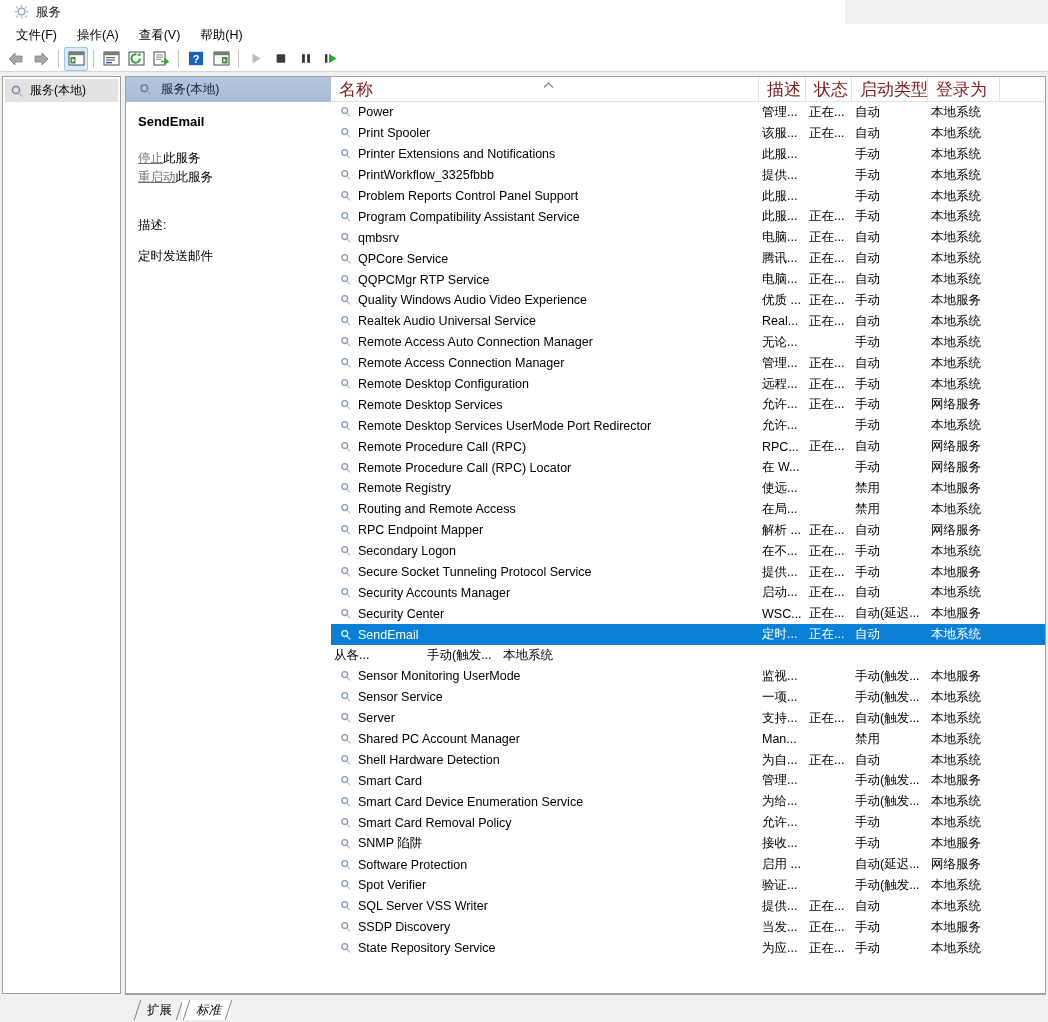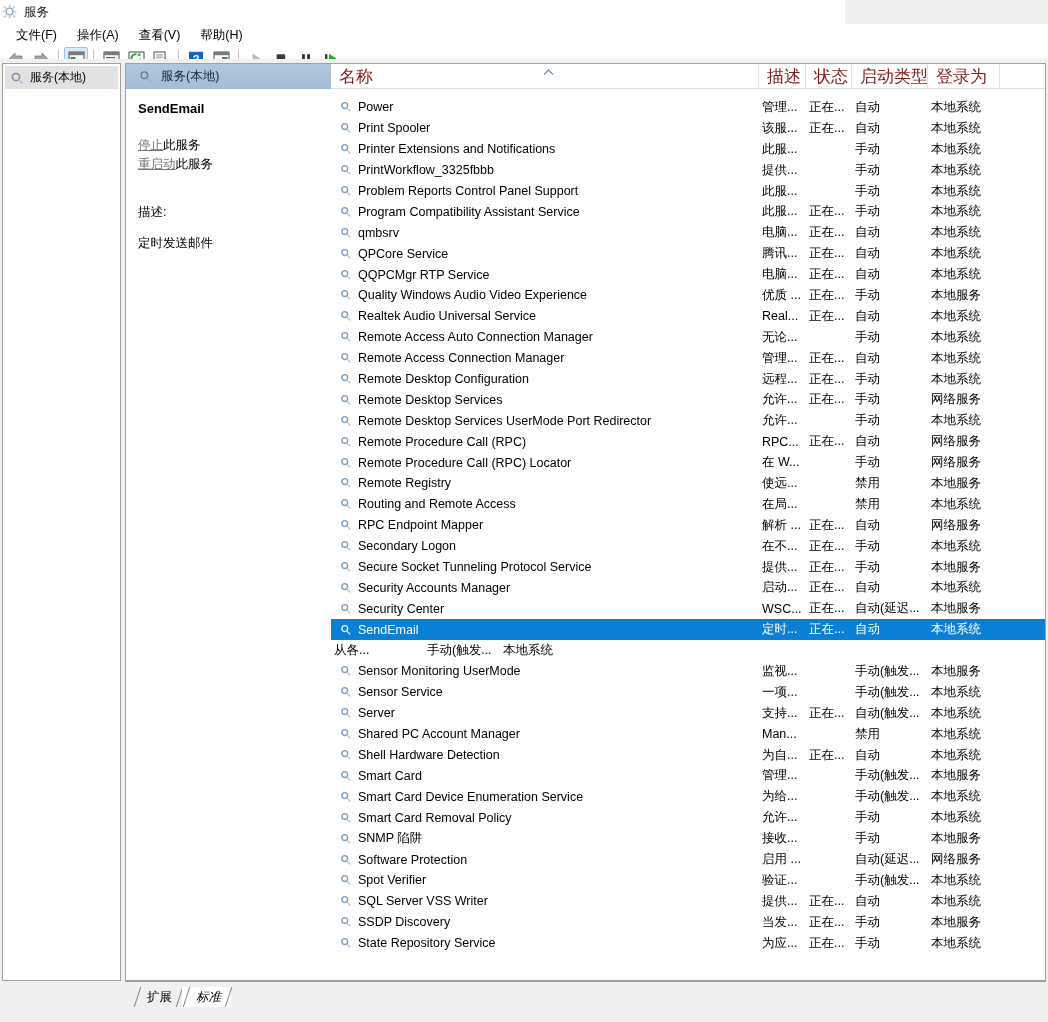--- a/index.html
+++ b/index.html
@@ -13,21 +13,21 @@
     font-size: 12px;
     color: #000000;
     -webkit-font-smoothing: none;
   }
   .app { position: relative; width: 1048px; height: 1022px; background: #f0f0f0; }
 
   
   .titlebar {
     position: absolute; left: 0; top: 0; width: 845px; height: 24px;
     background: #ffffff;
-    display: flex; align-items: center; padding-left: 2px;
+    display: flex; align-items: center; padding-left: 14px;
   }
   .titlebar .tb-icon { width: 16px; height: 16px; margin-right: 6px; flex: none; }
   .titlebar .tb-text { font-size: 12.5px; color: #1a1a1a; }
 
   
   .menubar {
     position: absolute; left: 0; top: 24px; width: 1048px; height: 22px;
     background: #ffffff;
     display: flex; align-items: center; padding-left: 6px;
   }
@@ -45,21 +45,21 @@
   }
   .tb-btn {
     width: 24px; height: 24px; display: flex; align-items: center; justify-content: center;
     cursor: default; border: 1px solid transparent; border-radius: 2px;
   }
   .tb-btn.active { background: #d9ecff; border-color: #9cc8e8; }
   .tb-sep { width: 1px; height: 18px; background: #c4c4c4; margin: 0 4px; }
 
   
   .content {
-    position: absolute; left: 0; top: 59px; width: 1048px; height: 950px;
+    position: absolute; left: 0; top: 72px; width: 1048px; height: 950px;
     background: #f0f0f0;
   }
   .tree-pane {
     position: absolute; left: 2px; top: 4px; width: 119px; height: 918px;
     background: #ffffff; border: 1px solid #a0a0a0;
     overflow: hidden;
   }
   .tree-node {
     display: flex; align-items: center; gap: 5px;
     padding: 3px 4px; margin: 2px; background: #e2e2e2; font-size: 12px;
@@ -116,21 +116,21 @@
     position: absolute; left: 212px; top: 4px;
     font-size: 10px; color: #5a7a96; line-height: 10px;
   }
   .h-name { width: 428px; }
   .h-desc { width: 47px; }
   .h-state { width: 46px; }
   .h-start { width: 76px; }
   .h-logon { width: 72px; }
   .h-pad { flex: 1; border-right: none; }
 
-  .list-body { position: absolute; left: 0; top: 25px; right: 0; bottom: 0; overflow: hidden; margin-top: 8px; }
+  .list-body { position: absolute; left: 0; top: 25px; right: 0; bottom: 0; overflow: hidden; }
   .row {
     display: flex; align-items: center; height: 20.9px;
     font-size: 12.5px; color: #000; cursor: default; white-space: nowrap;
   }
   .row.selected { background: #0a7fd6; color: #ffffff; }
   .row .c-name {
     width: 428px; display: flex; align-items: center; gap: 5px;
     padding-left: 8px; overflow: hidden;
   }
   .row .c-name .g { width: 14px; height: 14px; flex: none; }

